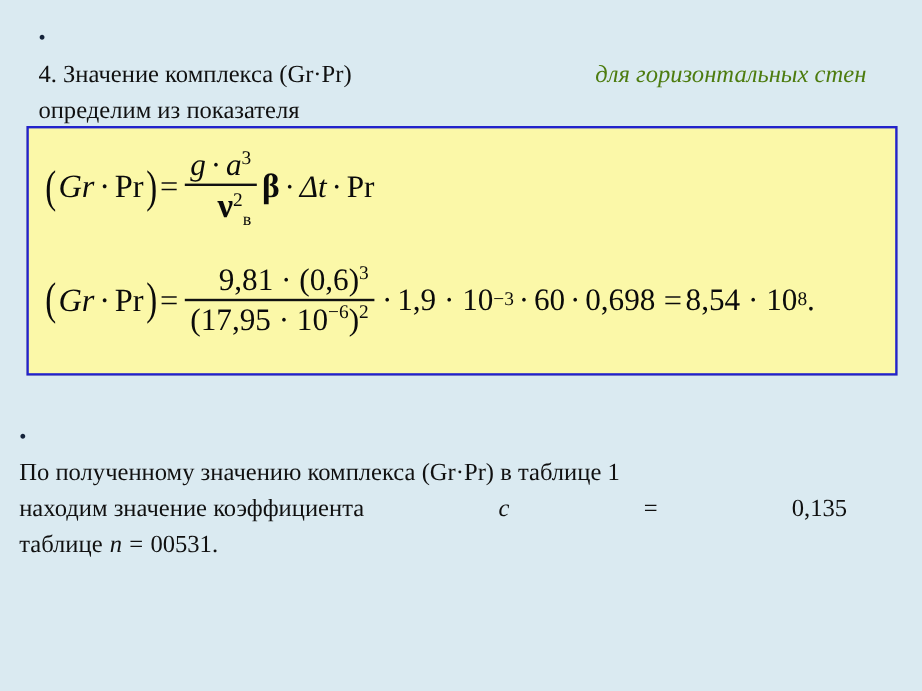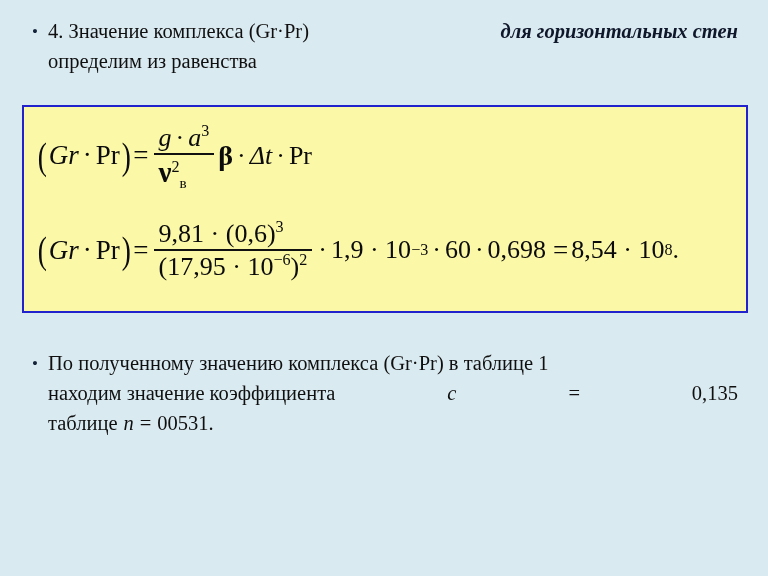--- a/index.html
+++ b/index.html
@@ -21,43 +21,44 @@
     position: absolute;
     inset: 0;
     background: #daeaf1;
   }
 
   
   .bullet-para {
     position: absolute;
     display: flex;
     align-items: flex-start;
+    flex-direction: column;
   }
   .bullet-dot {
     width: 16px;
     min-width: 16px;
     font-size: 17px;
     line-height: 30px;
     color: #15233a;
     text-align: left;
     padding-top: 1px;
   }
   .bullet-dot::before { content: "\2022"; }
 
   .para-body {
     font-size: 20.5px;
     line-height: 30px;
     text-align: justify;
     color: #101010;
   }
 
   .txt-blue-italic {
-    color: #0f172a;
+    color: #4d7c0f;
     font-style: italic;
-    font-weight: bold;
+    font-weight: normal;
   }
   .var-it { font-style: italic; }
 
   
   .line {
     display: flex;
     justify-content: space-between;
     white-space: nowrap;
   }
   .line.left { justify-content: flex-start; }
@@ -101,21 +102,21 @@
   }
   .lhs .gr { font-style: italic; }
   .lhs .dotmid { margin: 0 4px; }
 
   .eqsign { margin: 0 3px 0 1px; font-size: 27px; }
 
   
   .frac {
     display: inline-flex;
     flex-direction: column;
-    align-items: flex-start;
+    align-items: flex-end;
     justify-content: center;
     vertical-align: middle;
     margin: 0 2px;
   }
   .frac .num,
   .frac .den {
     padding: 0 5px;
     line-height: 1.12;
     white-space: nowrap;
     text-align: center;
@@ -151,21 +152,21 @@
 <div class="slide">
 
   <div class="bullet-para" style="left:32px; top:16px; width:706px;">
     <div class="bullet-dot"></div>
     <div class="para-body" style="width:690px;">
       <div class="line">
         <span>4.  Значение  комплекса  (Gr·Pr)</span>
         <span class="txt-blue-italic">для  горизонтальных  стен</span>
       </div>
       <div class="line left">
-        <span>определим из равенства</span>
+        <span>определим из показателя</span>
       </div>
     </div>
   </div>
 
   <div class="formula-box">
 
     <div class="formula-row f1">
       <span class="lhs">
         <span class="paren-big">(</span>
         <span class="gr">Gr</span>
@@ -220,21 +221,21 @@
       <span class="dot">·</span>
       <span>0,698</span>
       <span class="eqsign" style="margin-left:7px">=</span>
       <span>8,54 · 10</span>
         <span class="sup">8</span>
         <span>.</span>
     </div>
 
   </div>
 
-  <div class="bullet-para" style="left:32px; top:348px; width:706px;">
+  <div class="bullet-para" style="left:16px; top:348px; width:706px;">
     <div class="bullet-dot"></div>
     <div class="para-body" style="width:690px;">
       <div class="line">
         <span>По  полученному  значению  комплекса  (Gr·Pr)  в  таблице  1</span>
       </div>
       <div class="line">
         <span>находим  значение  коэффициента</span>
         <span class="var-it">c</span>
         <span>=</span>
         <span>0,135</span>

